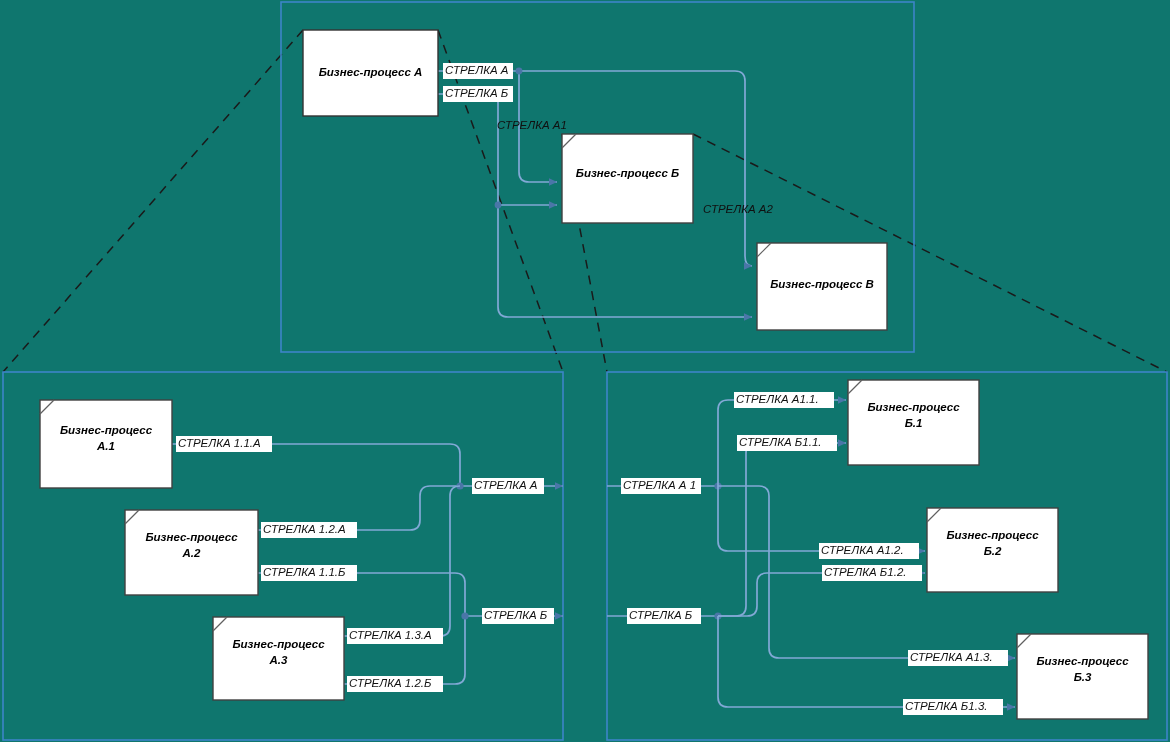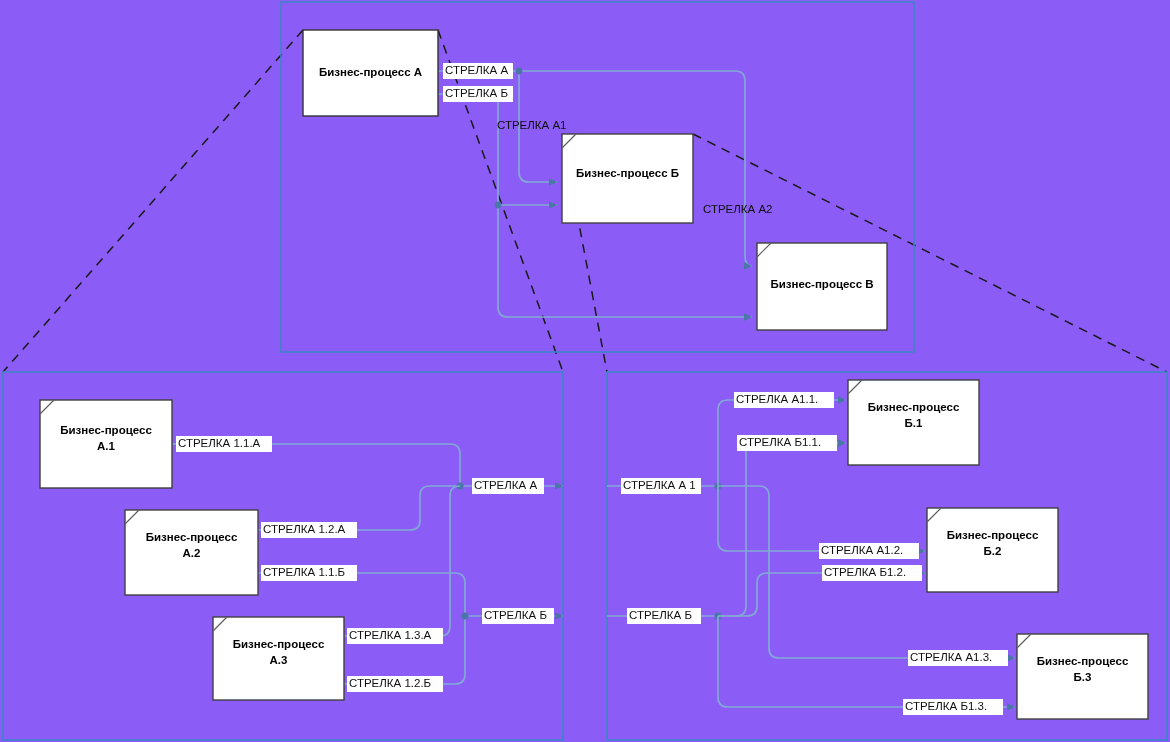--- a/index.html
+++ b/index.html
@@ -4,23 +4,24 @@
 <style>
   html, body {
     margin: 0;
     padding: 0;
     background: #ffffff;
   }
   #canvas {
     position: relative;
     width: 1170px;
     height: 742px;
-    background: #8b5cf6;
+    background: #0f766e;
     font-family: "Liberation Sans", sans-serif;
     overflow: hidden;
+    font-style: italic;
   }
   svg.diagram {
     position: absolute;
     left: 0;
     top: 0;
     width: 1170px;
     height: 742px;
   }
   .panel-rect {
     fill: none;

